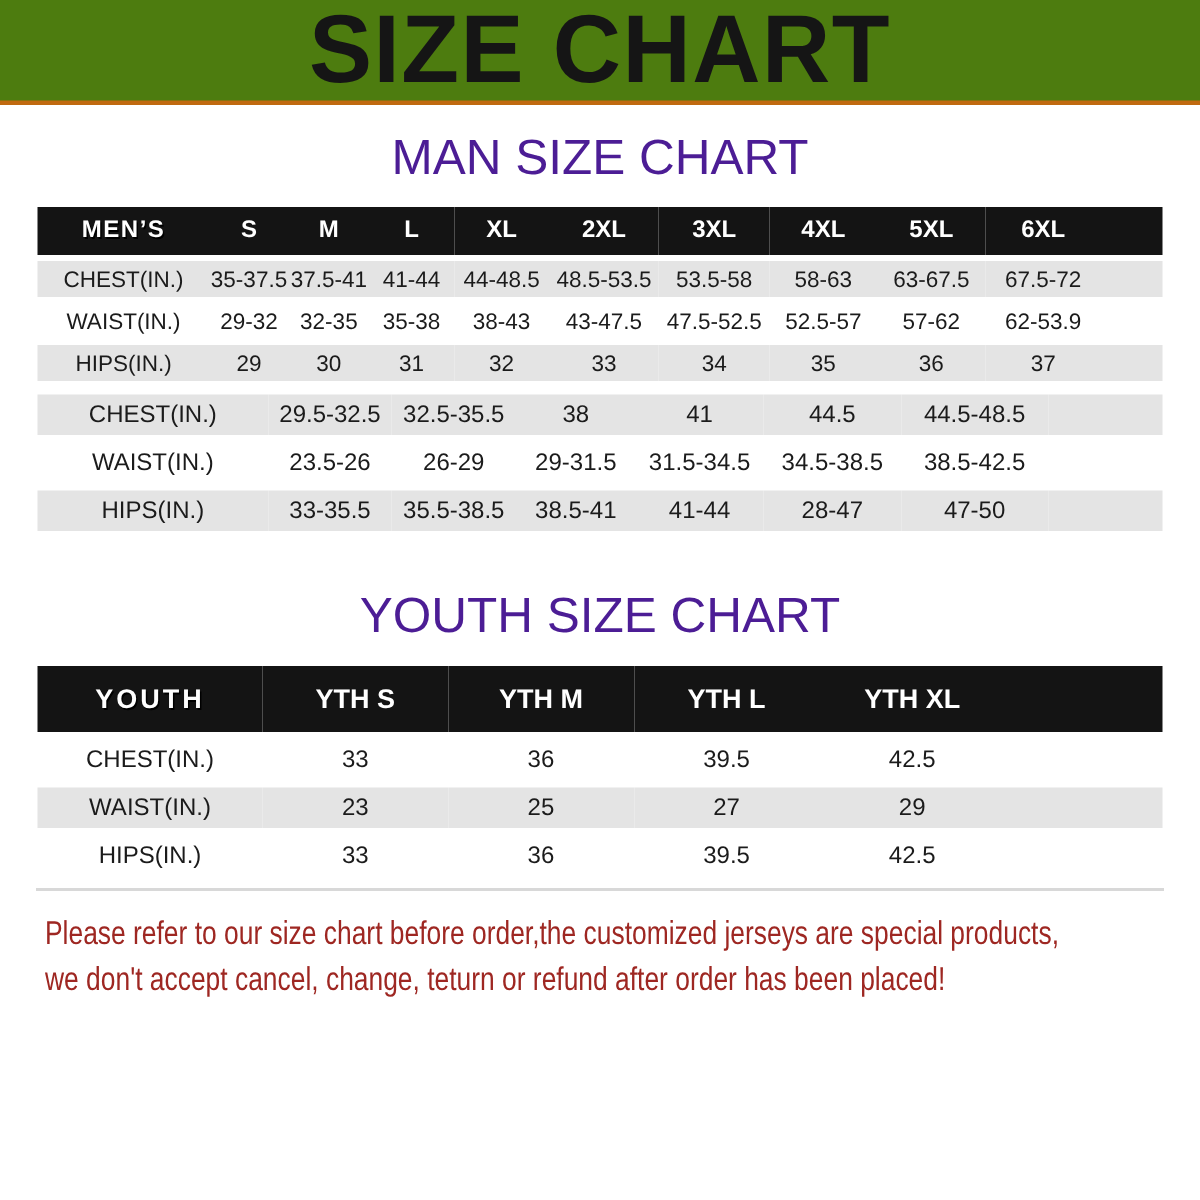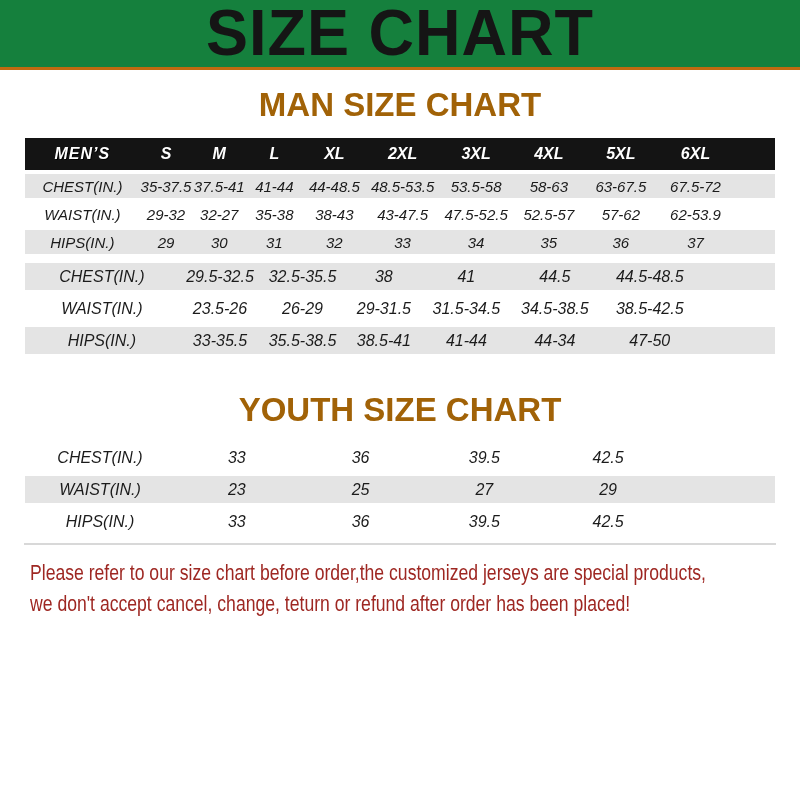--- a/index.html
+++ b/index.html
@@ -3,41 +3,41 @@
 <meta charset="utf-8">
 <style>
   html,body{margin:0;padding:0;}
   body{
     width:800px;height:800px;background:#ffffff;
     font-family:"Liberation Sans", sans-serif;
     color:#1b1b1b;overflow:hidden;
   }
   
   .banner{
-    height:70px;background:#15803d;
+    height:70px;background:#4d7c0f;
     display:flex;align-items:center;justify-content:center;
     box-shadow:inset 0 -3px 0 #C06A10;
   }
   .banner-title{
     font-size:63px;font-weight:bold;color:#151515;
     letter-spacing:1px;line-height:1;transform:scaleY(1.02);
     margin-top:-4px;
   }
   
   .section-title{
-    margin:0;text-align:center;font-weight:bold;color:#a16207;
+    margin:0;text-align:center;font-weight:normal;color:#4c1d95;
     font-size:33px;line-height:38px;letter-spacing:0px;
   }
   .title-men{margin-top:16px;margin-bottom:10px;}
   .title-women{margin-top:6px;margin-bottom:10px;}
   .title-youth{margin-top:32px;margin-bottom:10px;}
   
   .size-table{
     width:750px;margin:0 auto;border-collapse:separate;
-    table-layout:fixed;color:#1b1b1b;font-style:italic;
+    table-layout:fixed;color:#1b1b1b;
   }
   .t-men{border-spacing:0 4px;}
   .t-women,.t-youth{border-spacing:0 5px;}
   .size-table th,.size-table td{
     text-align:center;vertical-align:middle;padding:0;
     overflow:hidden;white-space:nowrap;
   }
   .head th{background:#141414;color:#ffffff;font-weight:bold;}
   .t-men  .head th{height:32px;font-size:16px;}
   .t-women .head th{height:42px;font-size:19px;}
@@ -104,21 +104,21 @@
       <td>48.5-53.5</td>
       <td>53.5-58</td>
       <td>58-63</td>
       <td>63-67.5</td>
       <td>67.5-72</td>
       <td></td>
     </tr>
     <tr class="white">
       <td class="row-label">WAIST(IN.)</td>
       <td>29-32</td>
-      <td>32-27</td>
+      <td>32-35</td>
       <td>35-38</td>
       <td>38-43</td>
       <td>43-47.5</td>
       <td>47.5-52.5</td>
       <td>52.5-57</td>
       <td>57-62</td>
       <td>62-53.9</td>
       <td></td>
     </tr>
     <tr class="gray">
@@ -170,40 +170,48 @@
       <td>34.5-38.5</td>
       <td>38.5-42.5</td>
       <td></td>
     </tr>
     <tr class="gray">
       <td class="row-label">HIPS(IN.)</td>
       <td>33-35.5</td>
       <td>35.5-38.5</td>
       <td>38.5-41</td>
       <td>41-44</td>
-      <td>44-34</td>
+      <td>28-47</td>
       <td>47-50</td>
       <td></td>
     </tr>
   </tbody>
     </table>
 </div>
 
 <div>
   <h2 class="section-title title-youth">YOUTH SIZE CHART</h2>
   <table class="size-table t-youth">
     <colgroup>
       <col style="width:20%">
         <col style="width:16.5%">
         <col style="width:16.5%">
       <col style="width:16.5%">
         <col style="width:16.5%">
         <col style="width:14%">
     </colgroup>
     <tbody>
+        <tr class="head">
+      <th class="glabel">YOUTH</th>
+      <th>YTH S</th>
+      <th>YTH M</th>
+      <th>YTH L</th>
+      <th>YTH XL</th>
+      <th></th>
+    </tr>
     <tr class="white">
       <td class="row-label">CHEST(IN.)</td>
       <td>33</td>
       <td>36</td>
       <td>39.5</td>
       <td>42.5</td>
       <td></td>
     </tr>
     <tr class="gray">
       <td class="row-label">WAIST(IN.)</td>

